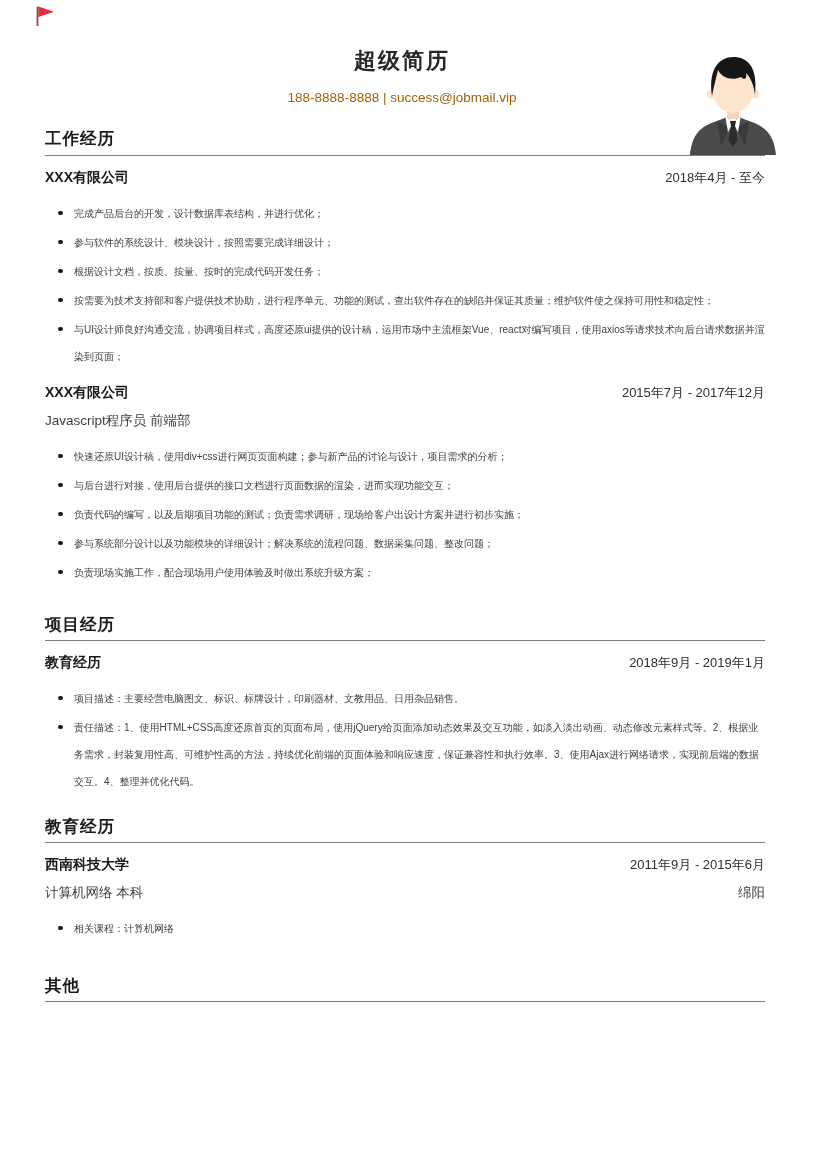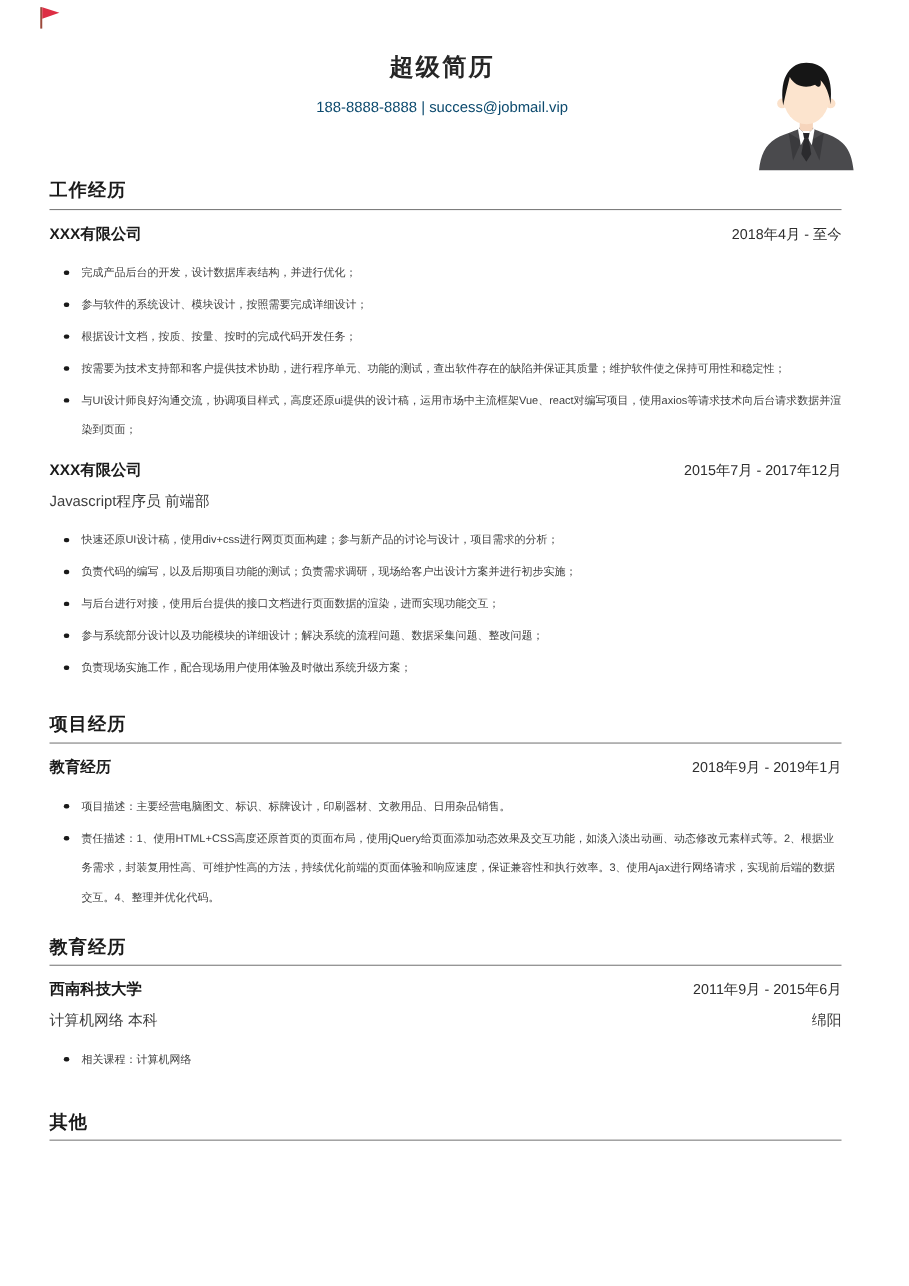--- a/index.html
+++ b/index.html
@@ -4,26 +4,26 @@
 <style>
   html,body{margin:0;padding:0;background:#ffffff;}
   body{width:826px;height:1169px;font-family:"Liberation Sans","DejaVu Sans",sans-serif;color:#3e3e3e;}
   .page{position:relative;width:804px;height:1169px;overflow:hidden;background:#fff;}
   .content{padding:0 39px 0 45px;}
 
   .flag-marker{position:absolute;left:33px;top:5px;width:24px;height:22px;}
 
   .hdr{padding-top:48px;text-align:center;}
   .hdr h1{margin:0;font-size:22px;line-height:1.2;font-weight:bold;color:#262626;letter-spacing:2px;}
-  .hdr .contact{margin-top:16px;font-size:13.5px;color:#0c4a6e;}
+  .hdr .contact{margin-top:16px;font-size:13.5px;color:#a16207;}
 
   .avatar{position:absolute;top:50px;right:26px;width:90px;height:105px;}
 
   section{margin:0;}
-  .sec-work{margin-top:59px;}
+  .sec-work{margin-top:24px;}
   .sec-projects{margin-top:29px;}
   .sec-education{margin-top:22px;}
   .sec-other{margin-top:34px;}
   h2{margin:0;font-size:16.5px;line-height:1.1;font-weight:bold;color:#1a1a1a;letter-spacing:1px;}
   .rule{border:none;border-top:1px solid #7d7d7d;margin:7px 0 0 0;height:0;}
 
   .entry{margin-top:13px;}
   .entry + .entry{margin-top:14px;}
   .entry-head{display:flex;justify-content:space-between;align-items:baseline;gap:29px;}
   .entry-name{font-size:14px;font-weight:bold;color:#1a1a1a;}
@@ -92,22 +92,22 @@
       <div class="entry">
         <div class="entry-head">
           <span class="entry-name">XXX有限公司</span>
           <span class="entry-date">2015年7月 - 2017年12月</span>
         </div>
         <div class="entry-sub">
           <span>Javascript程序员 前端部</span>
         </div>
         <ul>
           <li>快速还原UI设计稿，使用div+css进行网页页面构建；参与新产品的讨论与设计，项目需求的分析；</li>
+          <li>与后台进行对接，使用后台提供的接口文档进行页面数据的渲染，进而实现功能交互；</li>
           <li>负责代码的编写，以及后期项目功能的测试；负责需求调研，现场给客户出设计方案并进行初步实施；</li>
-          <li>与后台进行对接，使用后台提供的接口文档进行页面数据的渲染，进而实现功能交互；</li>
           <li>参与系统部分设计以及功能模块的详细设计；解决系统的流程问题、数据采集问题、整改问题；</li>
           <li>负责现场实施工作，配合现场用户使用体验及时做出系统升级方案；</li>
         </ul>
       </div>
     </section>
 
     <section class="sec-projects">
       <h2>项目经历</h2>
       <hr class="rule">
 

